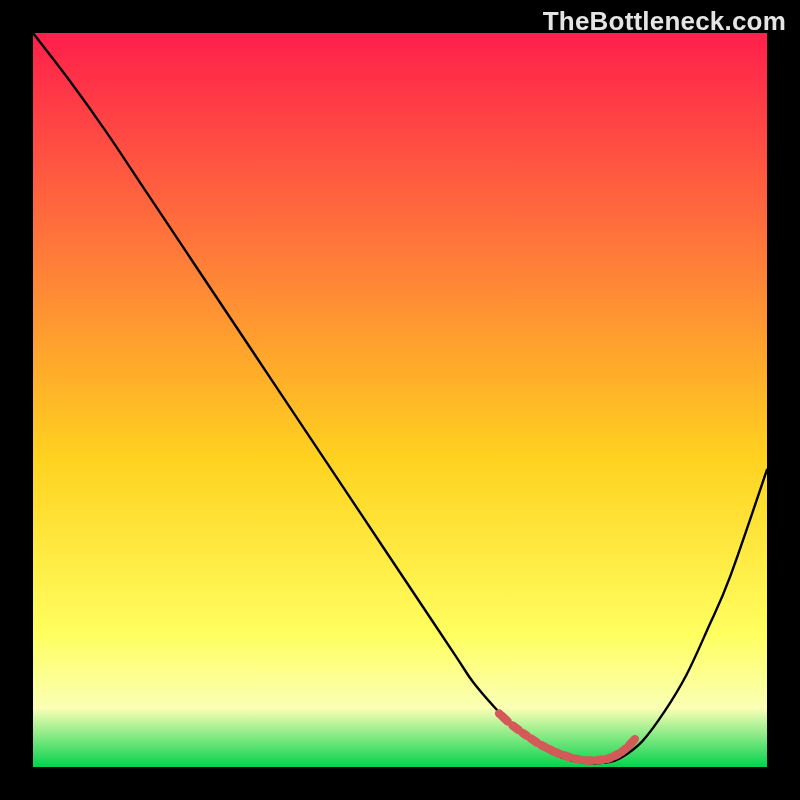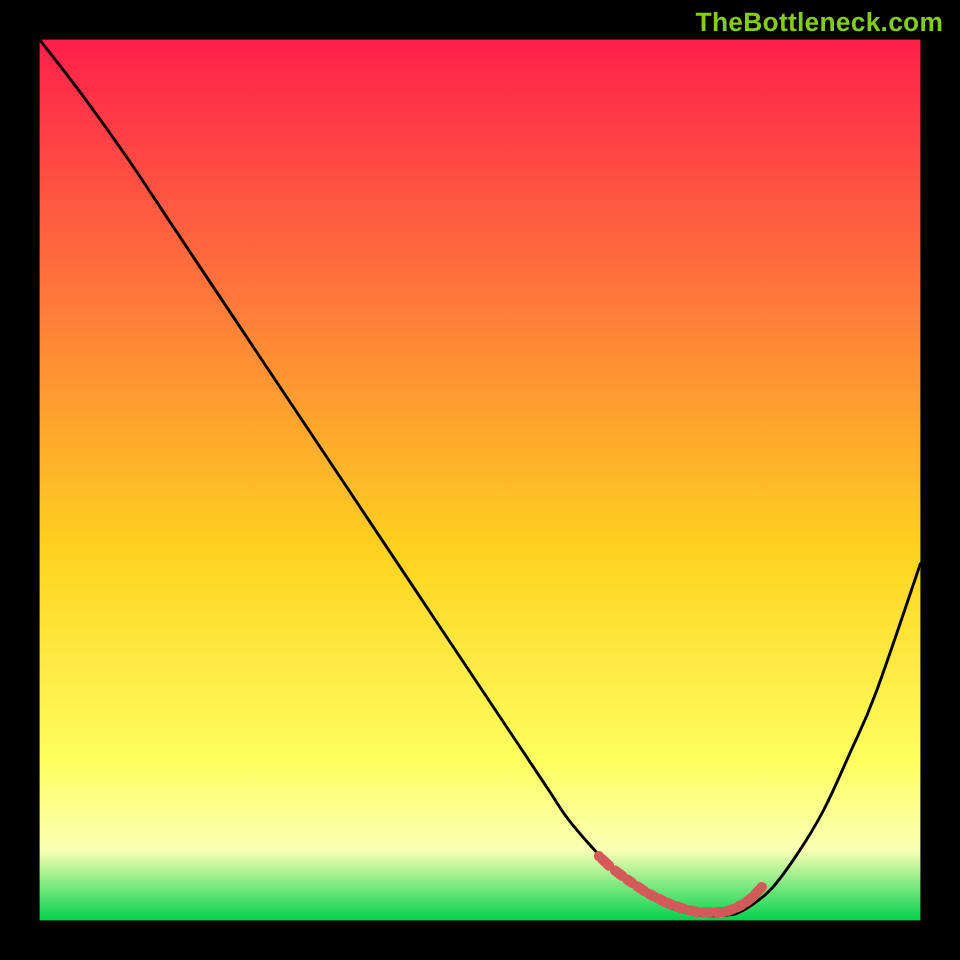--- a/index.html
+++ b/index.html
@@ -2,22 +2,22 @@
 <html><head>
 <meta charset="utf-8">
 <style>
   * { margin: 0; padding: 0; box-sizing: border-box; }
   html, body { width: 800px; height: 800px; overflow: hidden; background: #000; font-family: Arial, Helvetica, sans-serif; }
   .stage { position: relative; width: 800px; height: 800px; background: #000; }
   .watermark {
     position: absolute;
     top: 6px;
     right: 14px;
-    color: #84cc16;
-    font-size: 22px;
+    color: #e5e5e5;
+    font-size: 26px;
     font-weight: 600;
     letter-spacing: 0.2px;
     z-index: 50;
     user-select: none;
   }
   svg { position: absolute; left: 0; top: 0; }
 </style>
 </head>
 <body>
 

